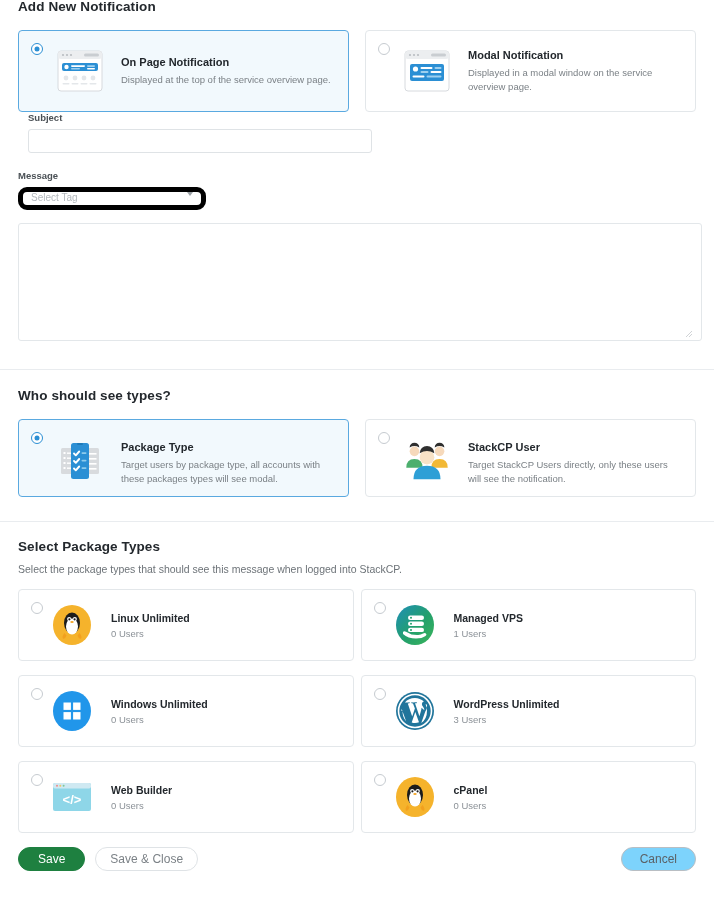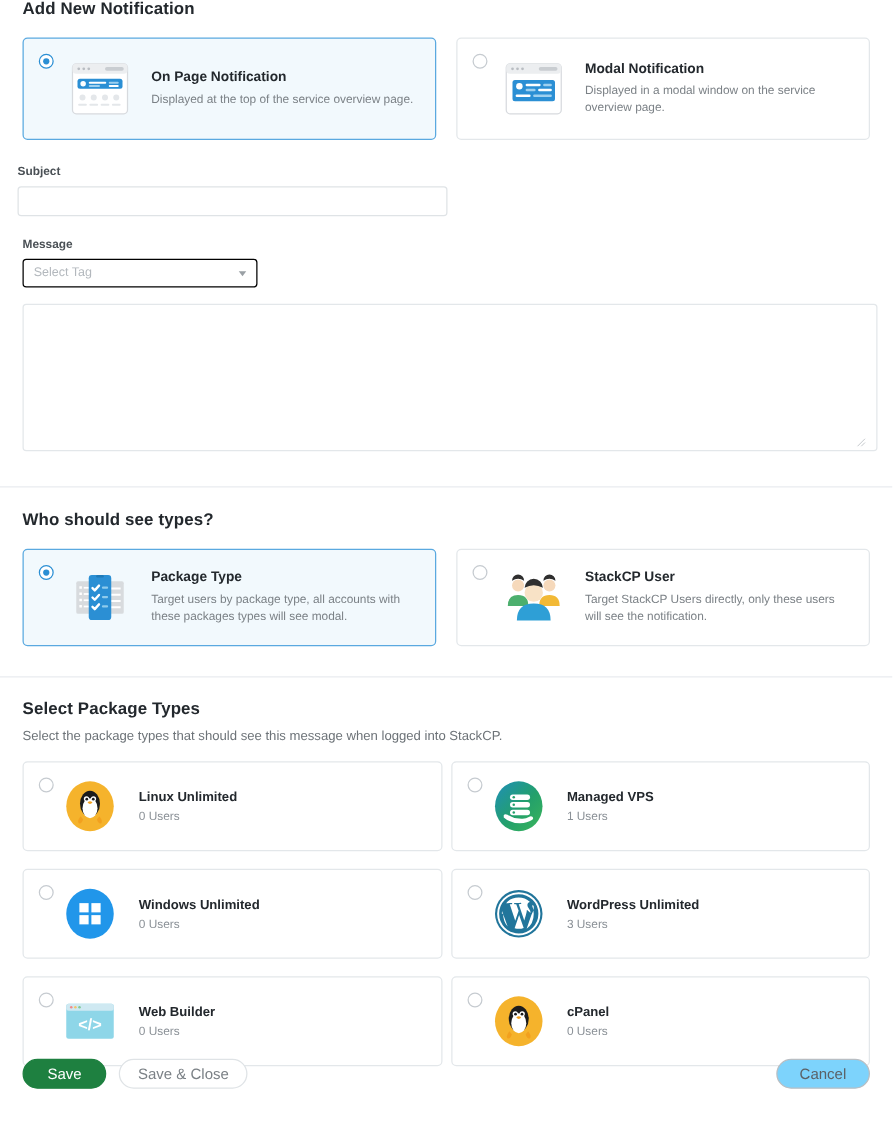--- a/index.html
+++ b/index.html
@@ -39,21 +39,21 @@
     padding: 0 18px;
   }
   .card-row > .card { flex: 1 1 0; }
 
   .card {
     position: relative;
     border: 1px solid #e3e7ea;
     border-radius: 4px;
     background: #fff;
     display: flex;
-    align-items: center;
+    align-items: flex-end;
     min-height: 78px;
     padding: 10px 12px 10px 34px;
   }
   .card.selected {
     border-color: #5aa9e0;
     background: #f2f9fd;
   }
 
   
   .radio {
@@ -118,25 +118,24 @@
     background: #fff;
     font-family: "Liberation Sans", sans-serif;
     font-size: 10px;
     color: #33383d;
     padding: 0 8px;
     outline: none;
   }
   .select-box {
     width: 188px;
     height: 23px;
-    border: 1px solid #000000;
-    border-radius: 3px;
+    border: 5px solid #000000;
+    border-radius: 9px;
     background: #fff;
     display: flex;
-    align-items: center;
     padding: 0 8px;
     position: relative;
   }
   .select-value {
     font-size: 10px;
     color: #b3b8bd;
     flex: 1 1 auto;
   }
   .select-caret {
     width: 0; height: 0;
@@ -297,21 +296,21 @@
           <rect x="25.5" y="28.5" width="15" height="2" rx="1" fill="#9ed0ef"></rect>
         </svg>
       </span>
       <span class="card-text">
         <p class="card-title">Modal Notification</p>
         <p class="card-desc">Displayed in a modal window on the service overview page.</p>
       </span>
     </div>
   </div>
 
-  <div style="padding:0 14px; margin-top:20px;">
+  <div style="padding:0 28px; ">
     <p class="field-label">Subject</p>
     <input class="text-input" type="text" value="" placeholder="" style="">
   </div>
 
   <div style="padding:0 18px; margin-top:17px;">
     <p class="field-label">Message</p>
     <div class="select-box">
       <span class="select-value">Select Tag</span>
       <span class="select-caret"></span>
     </div>

